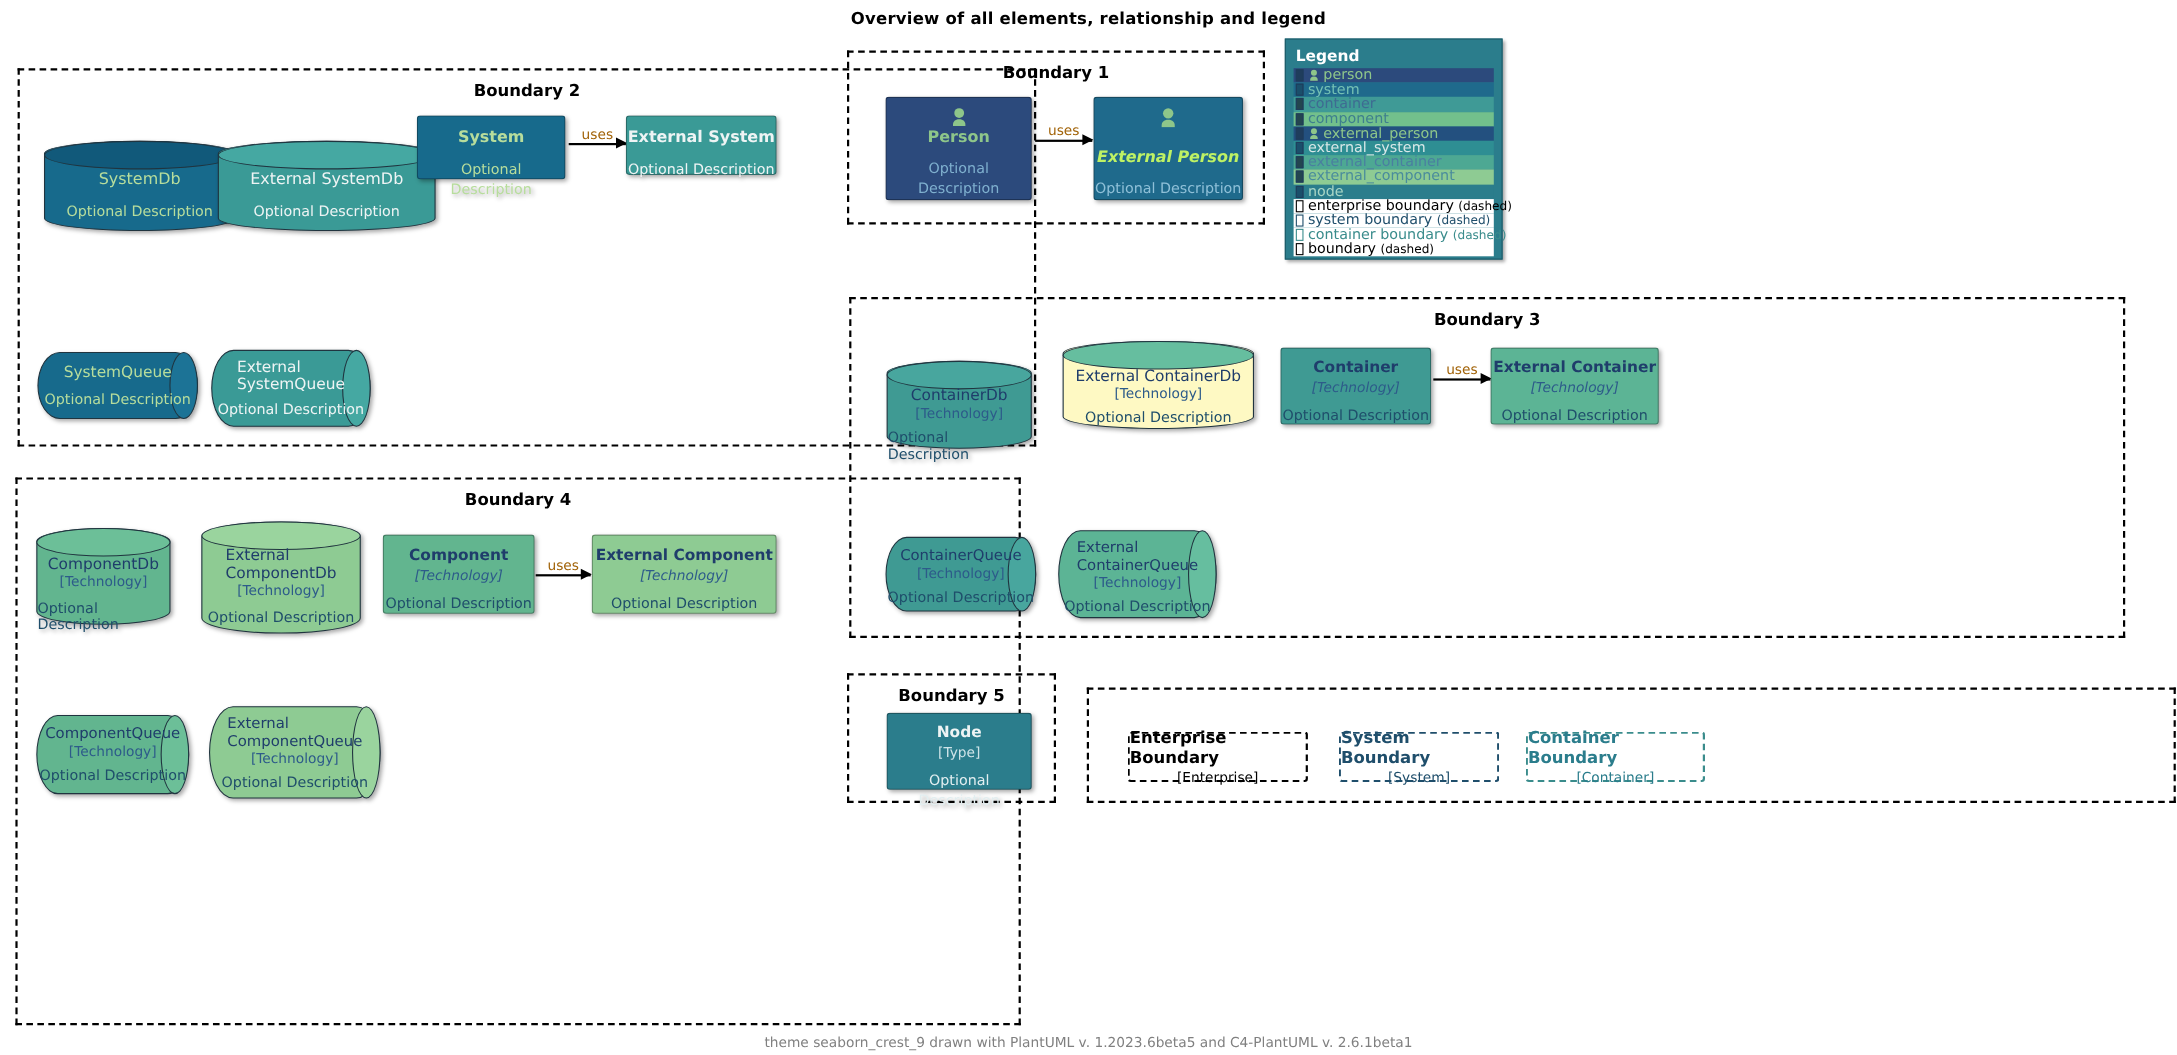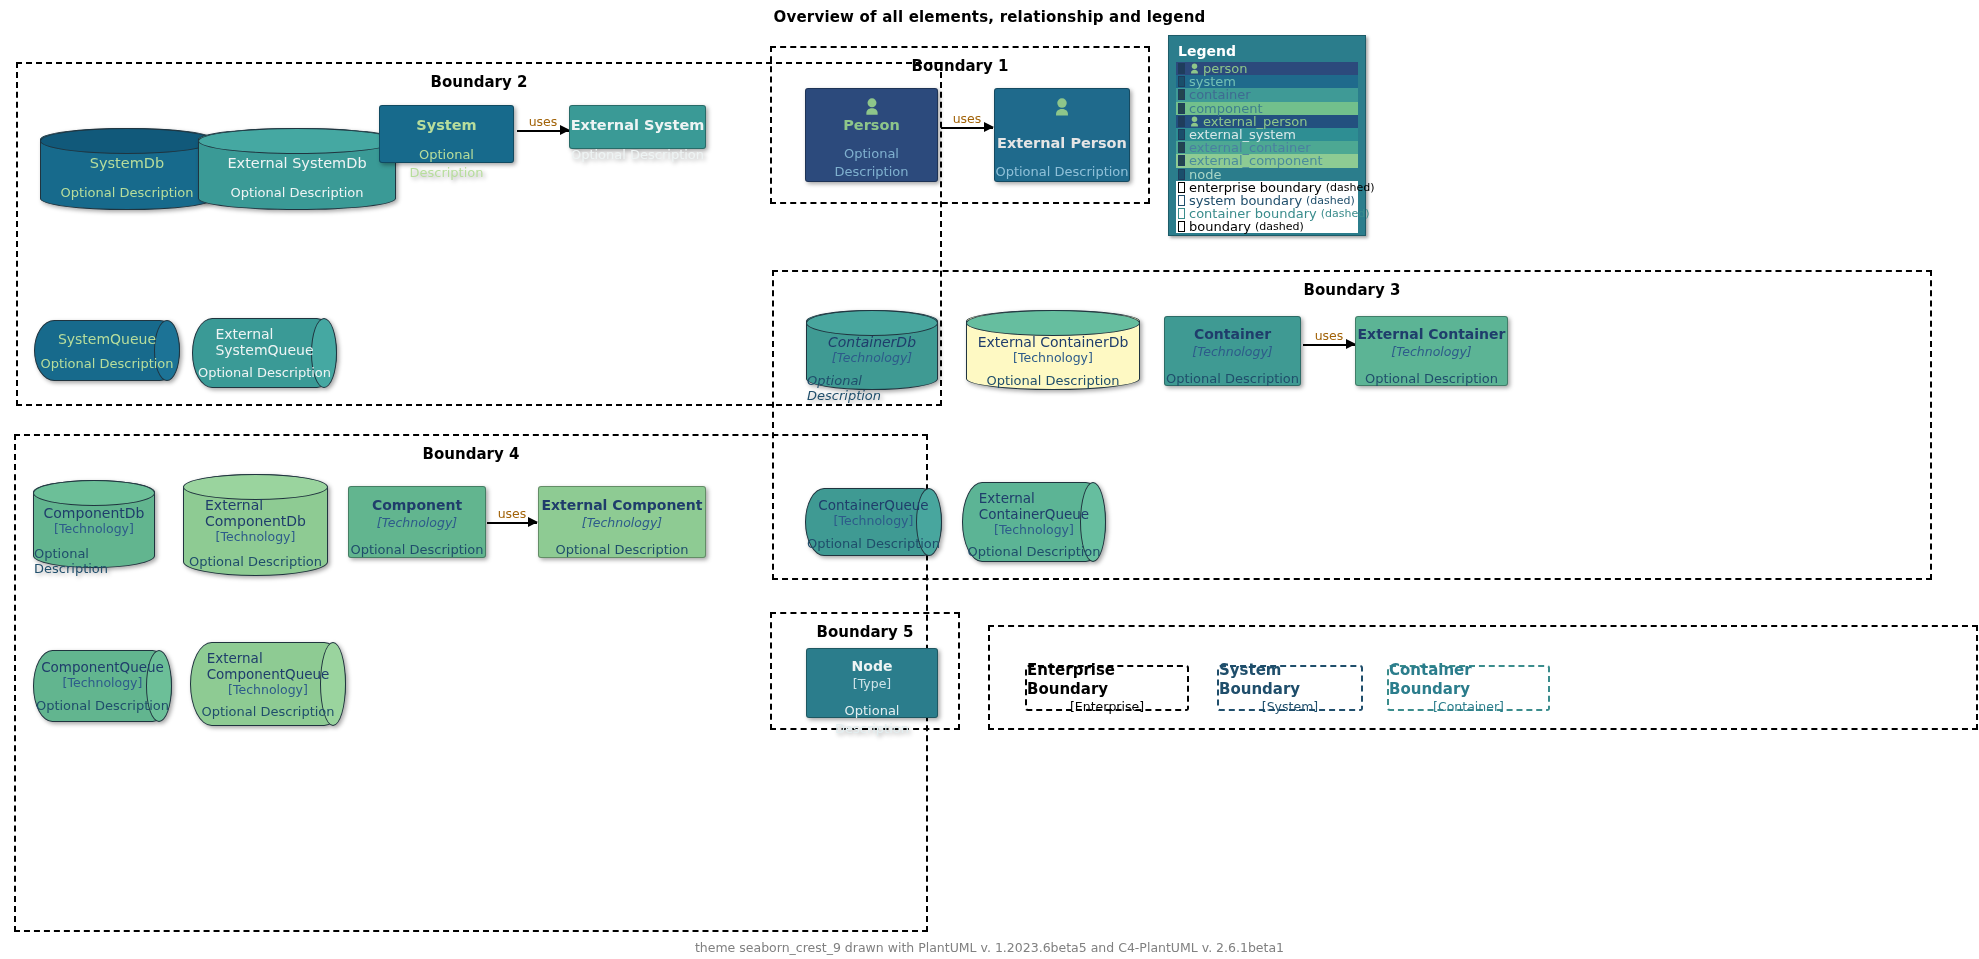--- a/index.html
+++ b/index.html
@@ -156,21 +156,21 @@
   <div class="nm" style="font-size:14.5px;color:#b7dd9c;">System</div>
   <div class="desc" style="font-size:13px;color:#b7dd9c;margin-top:11px;">Optional Description</div>
 </div>
 
 <div class="rel" style="left:517px;top:118px;width:52px;height:24px;">
   <div class="line" style="width:52px;"></div>
   <div class="head"></div>
   <div class="lbl">uses</div>
 </div>
 
-<div class="el box" style="left:569px;top:105px;width:137px;height:44px;background:#3a9a96;padding-top:10px;justify-content:flex-start;">
+<div class="el box" style="left:569px;top:105px;width:137px;height:54px;background:#3a9a96;padding-top:10px;justify-content:flex-start;">
   <div class="nm" style="font-size:14.5px;color:#eef4f4;">External System</div>
   <div class="desc" style="font-size:13px;color:#eef4f4;margin-top:11px;">Optional Description</div>
 </div>
 
 <div class="queue" style="left:34px;top:320px;width:144px;height:59px;background:#176a8c;filter:drop-shadow(2px 2px 2px rgba(0,0,0,.35));">
   <div class="qcap" style="background:#1c7396;"></div>
   <div class="q-inner" style="padding-top:10px;padding-right:14px;">
     <div class="nm" style="font-size:14px;color:#b7dd9c;">SystemQueue</div>
     <div class="desc" style="font-size:13px;color:#b7dd9c;margin-top:9px;">Optional Description</div>
   </div>
@@ -262,29 +262,29 @@
   <div class="line" style="width:52px;"></div>
   <div class="head"></div>
   <div class="lbl">uses</div>
 </div>
 
 <div class="el box" style="left:994px;top:88px;width:136px;height:94px;background:#1f6a8c;padding-top:9px;justify-content:flex-start;">
   <svg class="p-icon" width="34" height="32" viewBox="0 0 34 32">
     <circle cx="17" cy="9" r="8.4" fill="#8ec68a"></circle>
     <path d="M17 19.5c-7.2 0-10.6 4.2-10.6 9.2 0 1.4 0 2.6 0 2.6h21.2s0-1.2 0-2.6c0-5-3.4-9.2-10.6-9.2z" fill="#8ec68a"></path>
   </svg>
-  <div class="nm" style="font-size:14.5px;color:#e5e5e5;margin-top:18px;">External Person</div>
+  <div class="nm" style="font-size:14.5px;color:#bef264;margin-top:18px;font-style:italic;">External Person</div>
   <div class="desc" style="font-size:13px;color:#8fc0d8;margin-top:10px;">Optional Description</div>
 </div>
 
 <div class="abs boundary" style="left:772px;top:270px;width:1160px;height:310px;">
   <div class="b-title">Boundary 3</div>
 </div>
 
-<div class="db" style="left:806px;top:310px;width:130px;height:78px;background:#3f9a93;filter:drop-shadow(2px 2px 2px rgba(0,0,0,.35));font-style:italic;">
+<div class="db" style="left:806px;top:328px;width:130px;height:78px;background:#3f9a93;filter:drop-shadow(2px 2px 2px rgba(0,0,0,.35));">
   <div class="cap" style="background:#48a69e;"></div>
   <div class="db-inner" style="padding-top:23px;">
     <div class="nm" style="font-size:14px;color:#1f3d6b;">ContainerDb</div>
     <div class="tech" style="font-size:12.5px;color:#2d5b8a;">[Technology]</div>
     <div class="desc" style="font-size:13px;color:#1f4e6b;margin-top:8px;">Optional Description</div>
   </div>
 </div>
 
 <div class="db" style="left:966px;top:310px;width:172px;height:78px;background:#fef9c3;filter:drop-shadow(2px 2px 2px rgba(0,0,0,.35));">
   <div class="cap" style="background:#66be9f;"></div>

